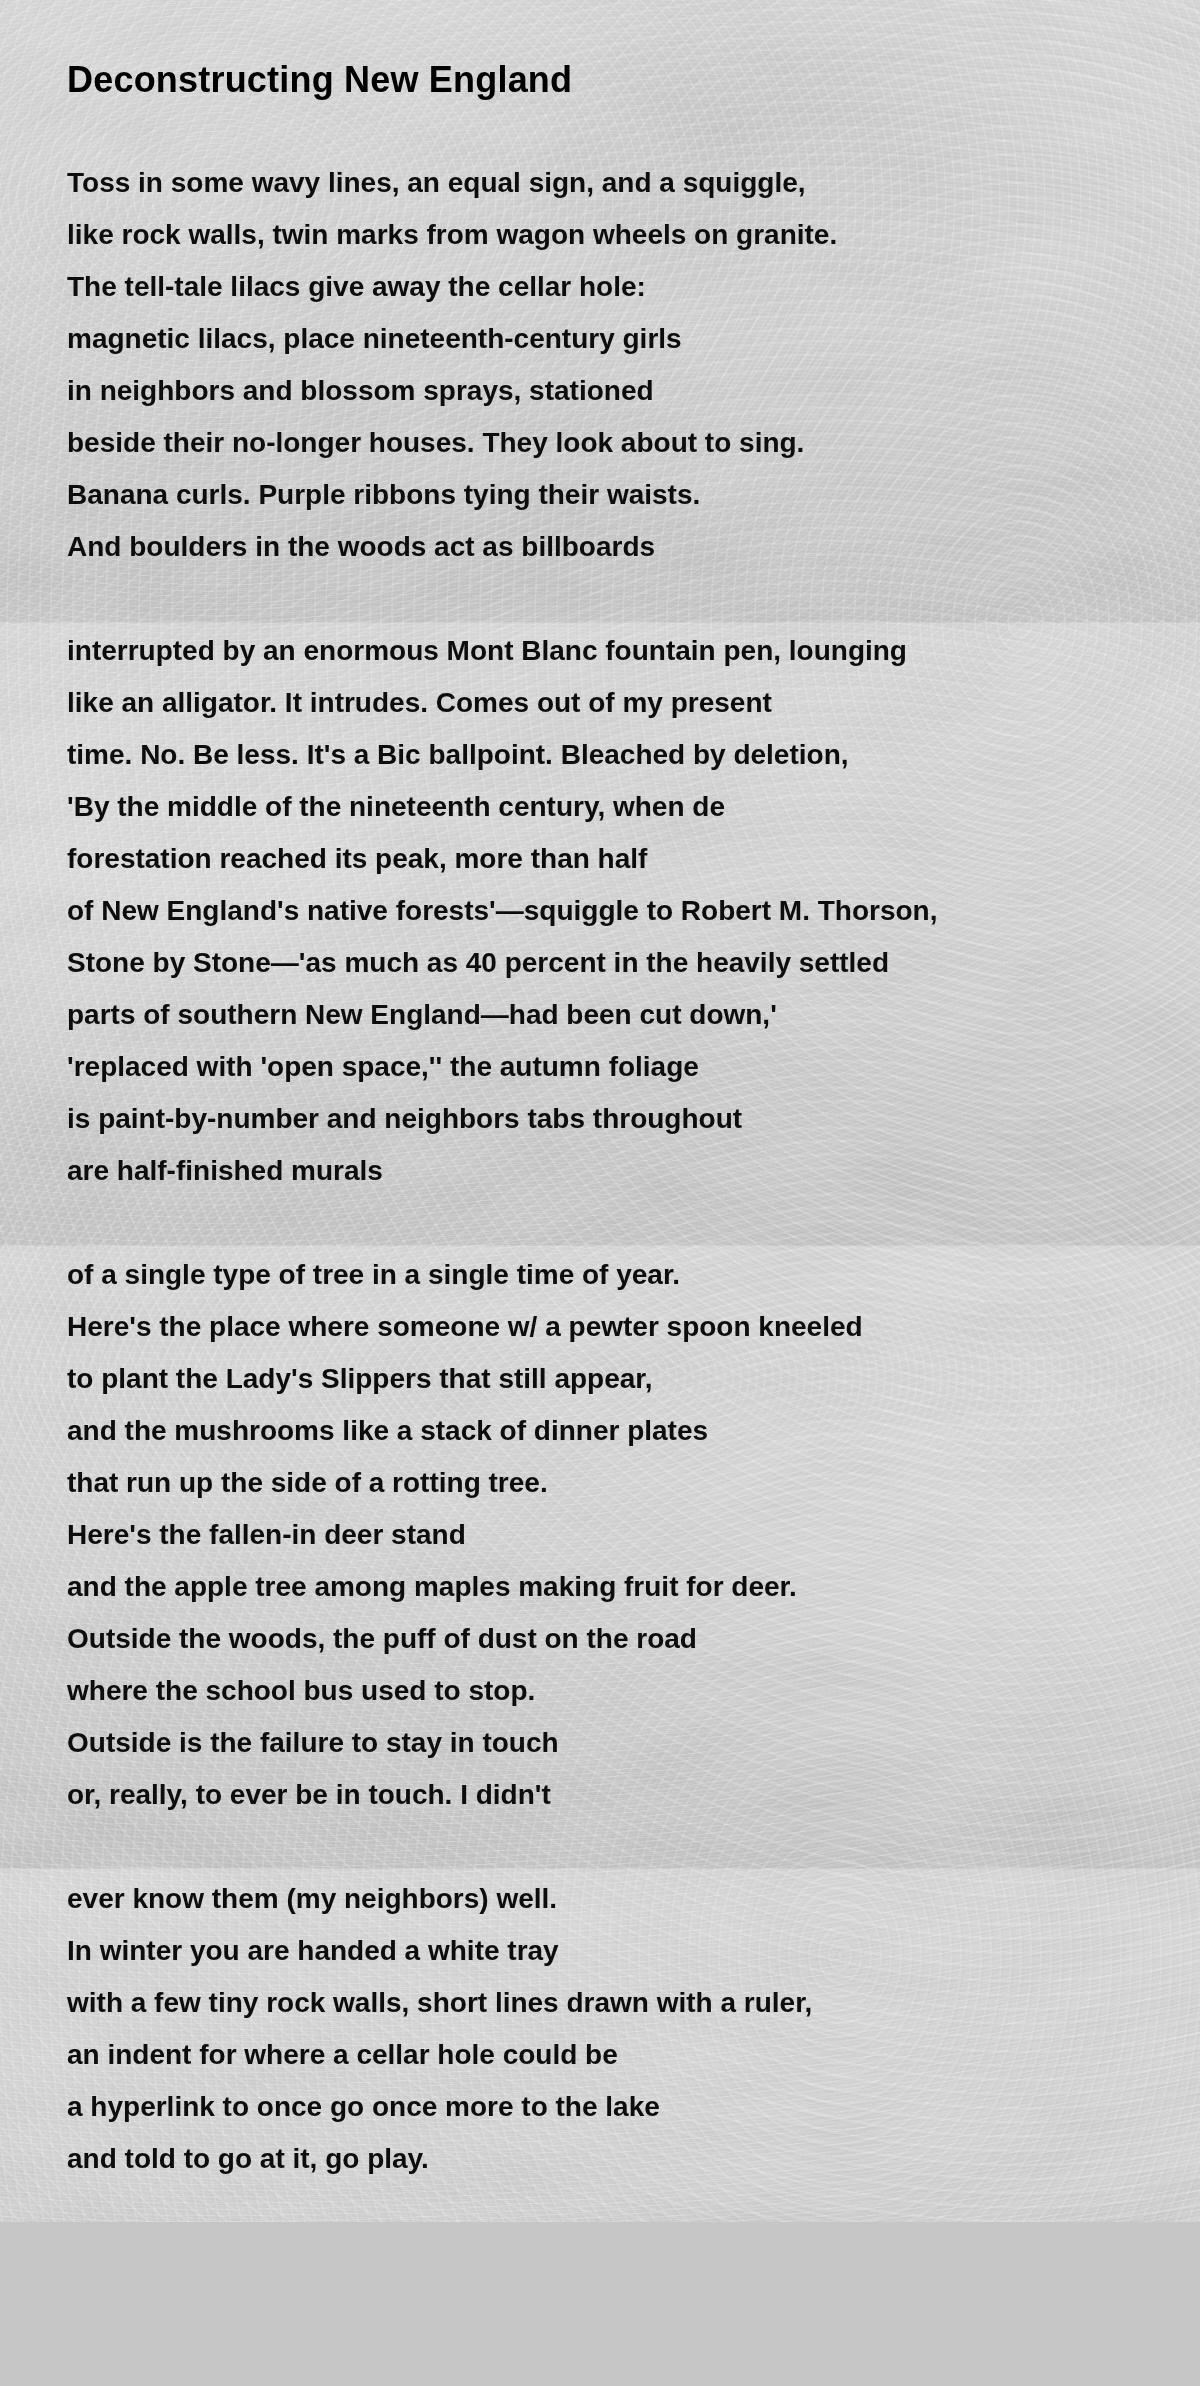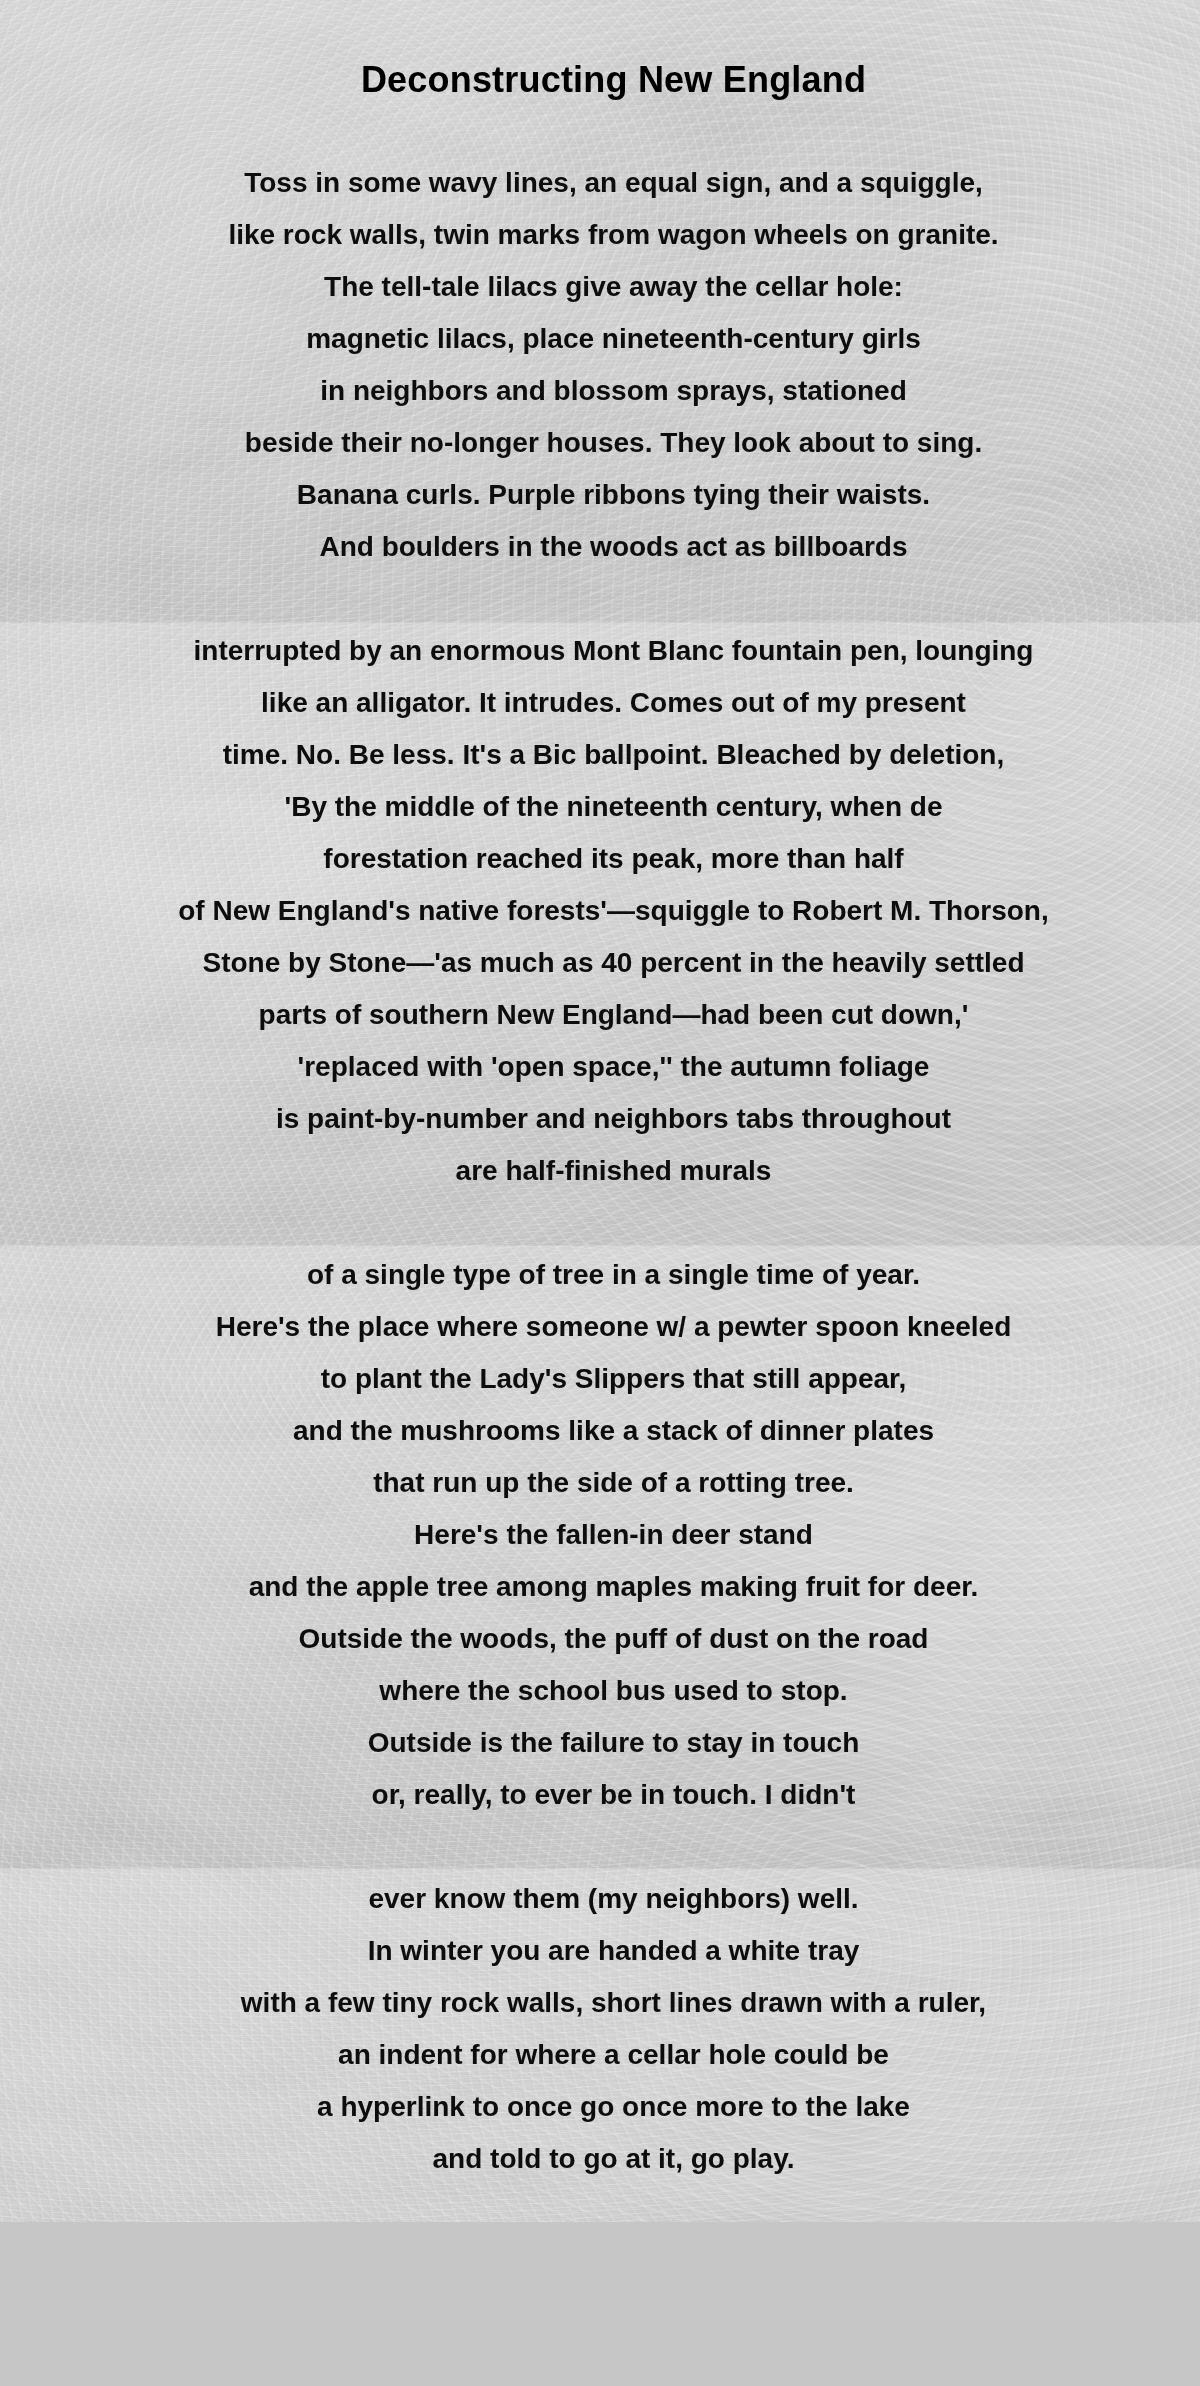--- a/index.html
+++ b/index.html
@@ -32,21 +32,20 @@
         rgba(110,110,110,0.04) 3px, rgba(255,255,255,0) 5px, rgba(255,255,255,0) 10px),
       radial-gradient(ellipse 500px 300px at 62% 6%, rgba(150,150,150,0.25), rgba(150,150,150,0) 70%),
       radial-gradient(ellipse 600px 360px at 15% 40%, rgba(255,255,255,0.18), rgba(255,255,255,0) 70%),
       radial-gradient(ellipse 700px 400px at 88% 72%, rgba(255,255,255,0.15), rgba(255,255,255,0) 70%),
       repeating-linear-gradient(180deg,
         rgba(255,255,255,0.10) 0px,
         rgba(255,255,255,0.03) 260px,
         rgba(0,0,0,0.035) 470px,
         rgba(0,0,0,0.075) 622px,
         rgba(255,255,255,0.10) 623px);
-    text-align: center;
   }
 
   .texture-noise {
     position: absolute;
     inset: 0;
     width: 1200px;
     height: 2386px;
     opacity: 0.45;
     mix-blend-mode: soft-light;
     pointer-events: none;

